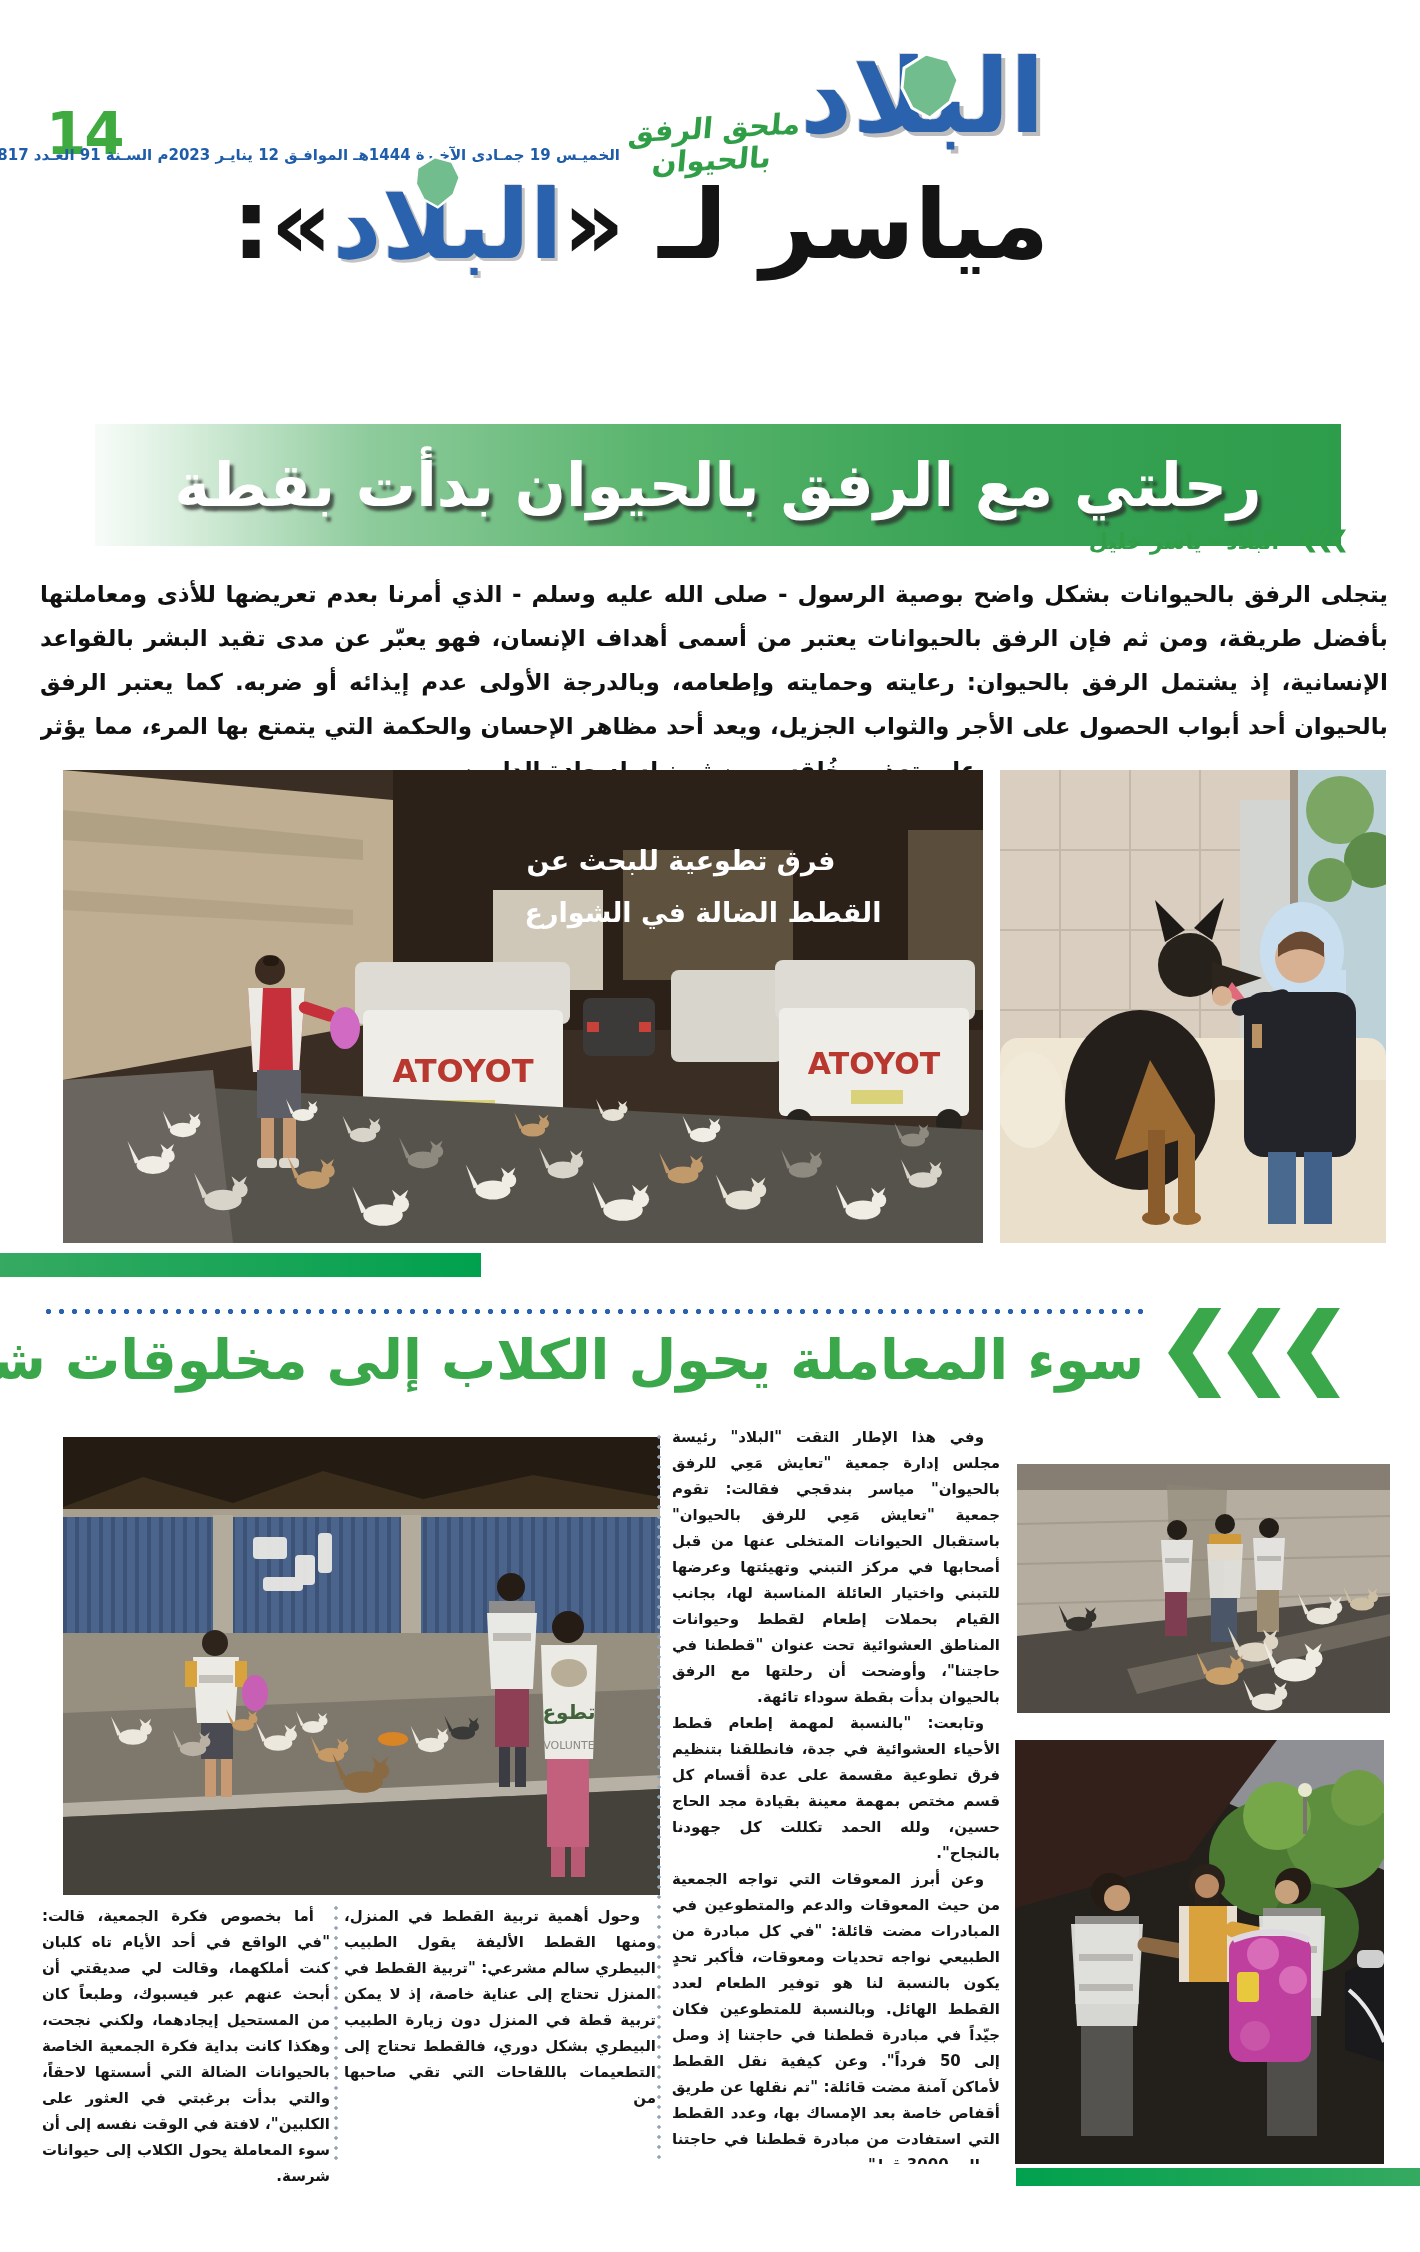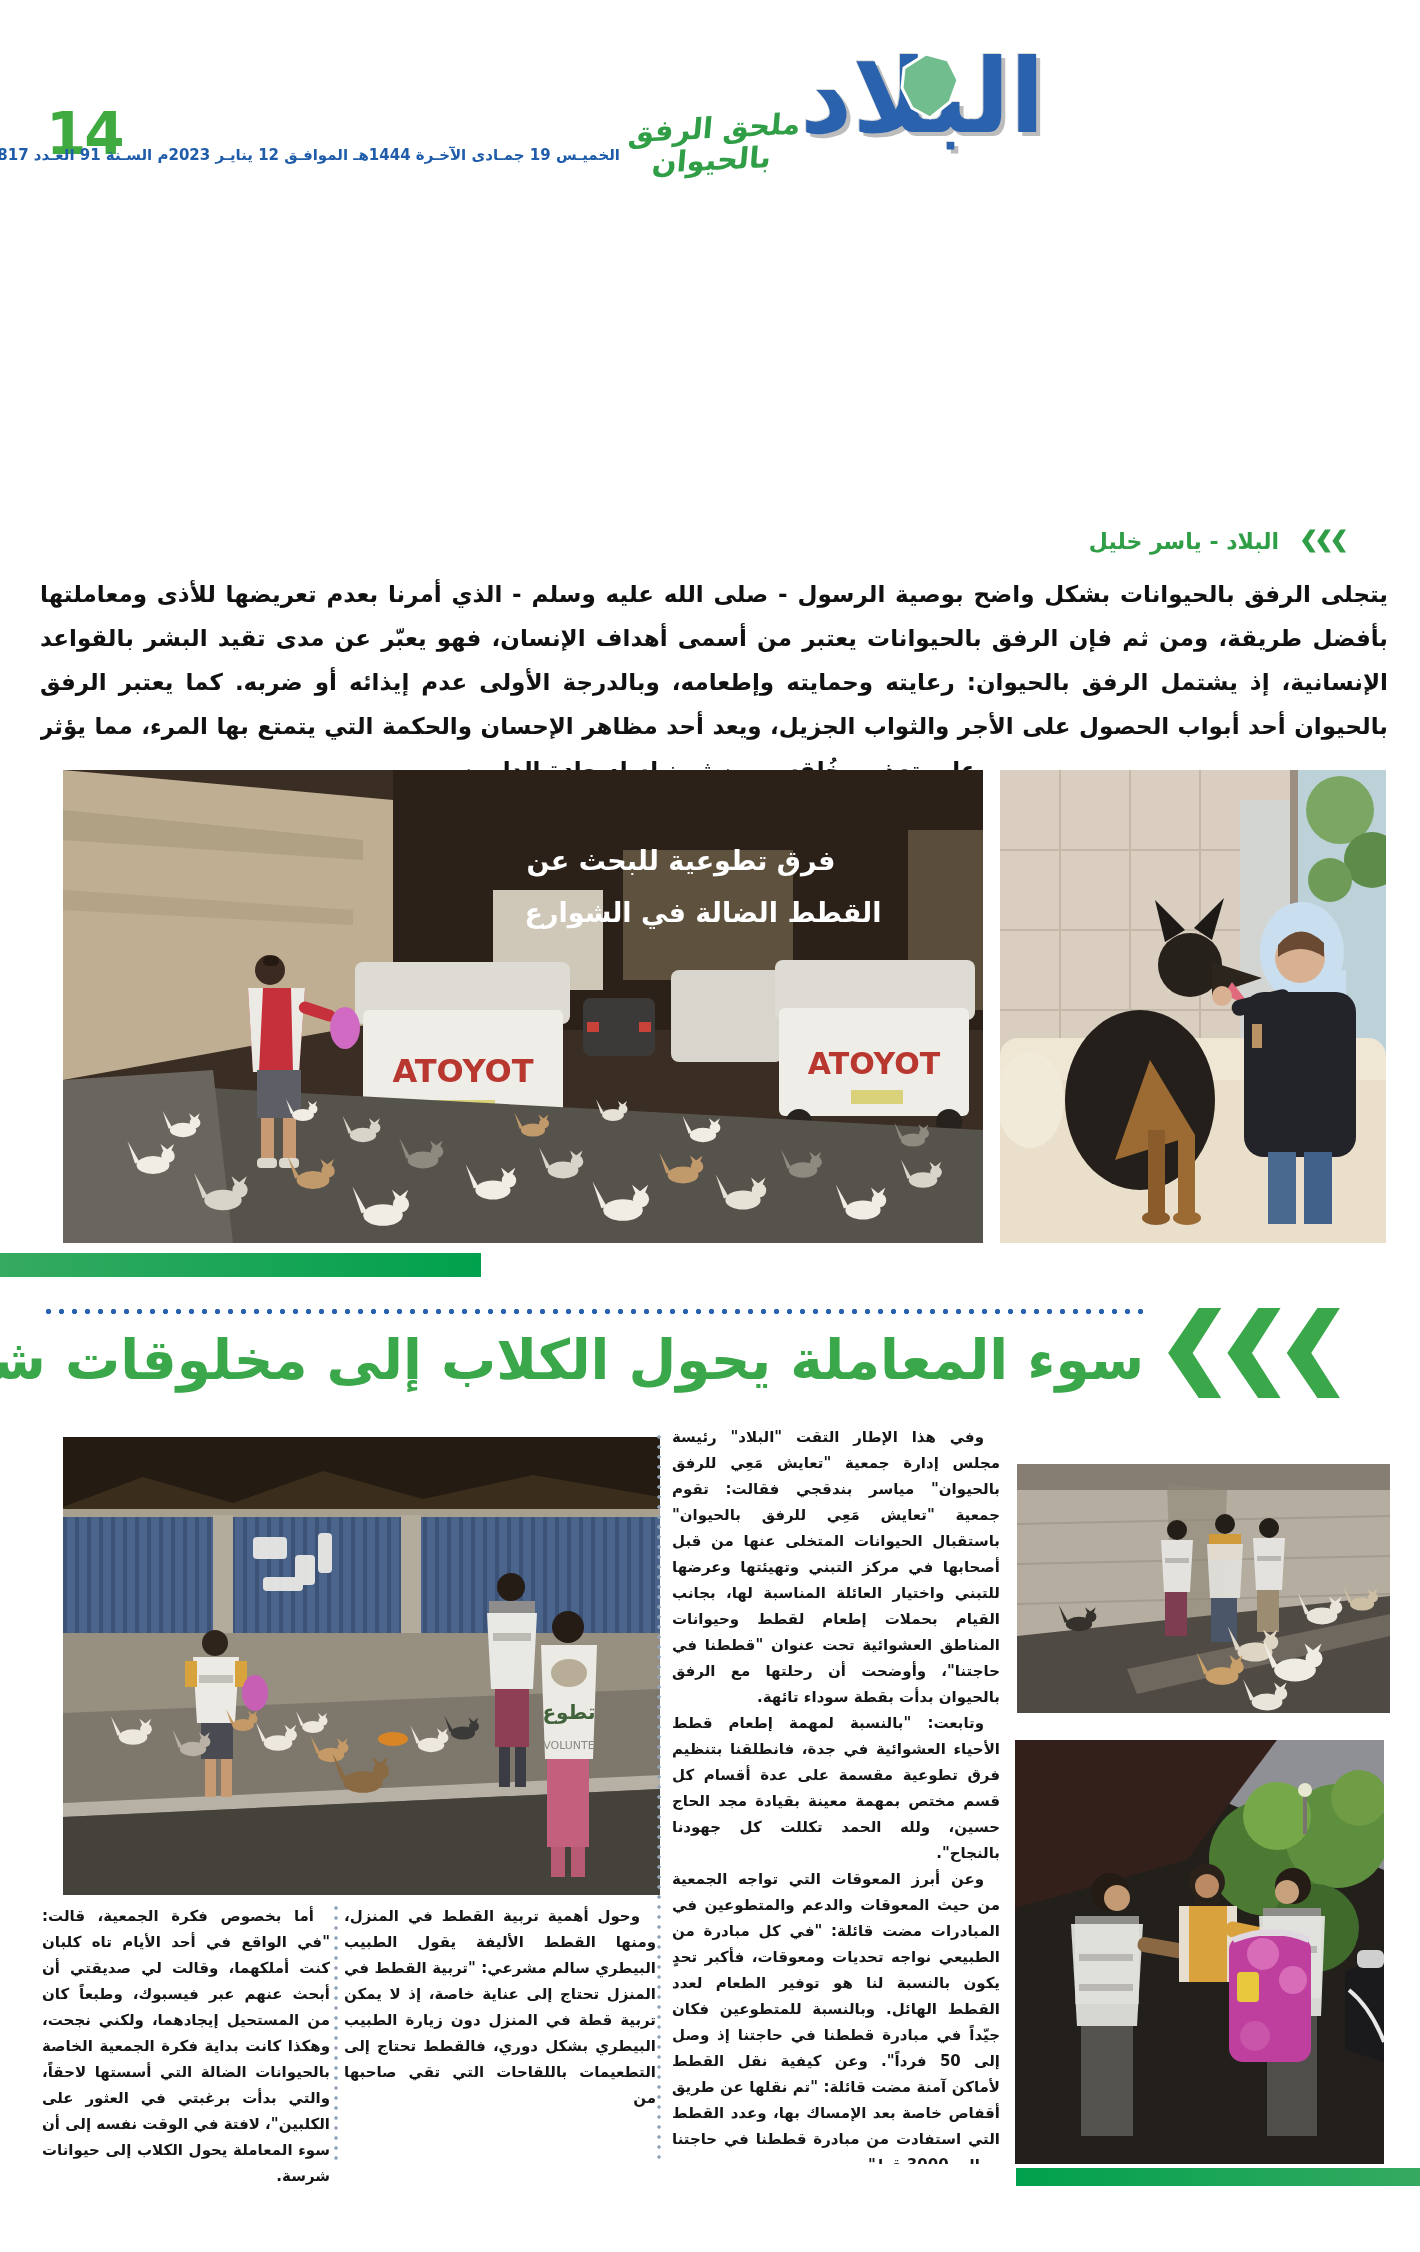--- a/index.html
+++ b/index.html
@@ -85,21 +85,27 @@
   <div class="abs" id="page-number">14</div>
   <div class="abs" id="date-line">الخميـس 19 جمـادى الآخـرة 1444هـ الموافـق 12 ينايـر 2023م السـنة 91 العـدد 23817</div>
   <div class="abs" id="supplement-title">ملحق الرفق بالحيوان</div>
   <div class="abs" id="masthead-logo">
     <span class="brand-text">البلاد</span>
     <svg class="map-blob" style="left:96px;top:28px" width="66" height="74" viewBox="0 0 66 74">
       <path d="M8,18 L30,4 L52,10 L62,30 L54,52 L34,68 L16,58 L6,38 Z" fill="#72bd8e" stroke="#ffffff" stroke-width="3"></path>
     </svg>
   </div>
 
-
+  <div class="abs" id="headline1"><span>مياسر لـ </span><span>«</span><span class="h-brand-wrap"><span class="h-brand">البلاد</span><svg class="map-blob" style="left:34%;top:-6px" width="52" height="58" viewBox="0 0 66 74">
+        <path d="M8,18 L30,4 L52,10 L62,30 L54,52 L34,68 L16,58 L6,38 Z" fill="#72bd8e" stroke="#ffffff" stroke-width="3"></path>
+      </svg></span><span>»:</span></div>
+
+  <div class="abs" id="banner">
+    <div class="banner-text">رحلتي مع الرفق بالحيوان بدأت بقطة</div>
+  </div>
 
   <div class="abs" id="byline-row">
     <svg width="44" height="26" viewBox="0 0 168 88">
       <g fill="#2f9e46">
         <polygon points="30,0 52,0 24,44 52,88 30,88 0,44"></polygon>
         <polygon points="88,0 110,0 82,44 110,88 88,88 58,44"></polygon>
         <polygon points="146,0 168,0 140,44 168,88 146,88 116,44"></polygon>
       </g>
     </svg>
     <span id="byline-text">البلاد -  ياسر خليل</span>

